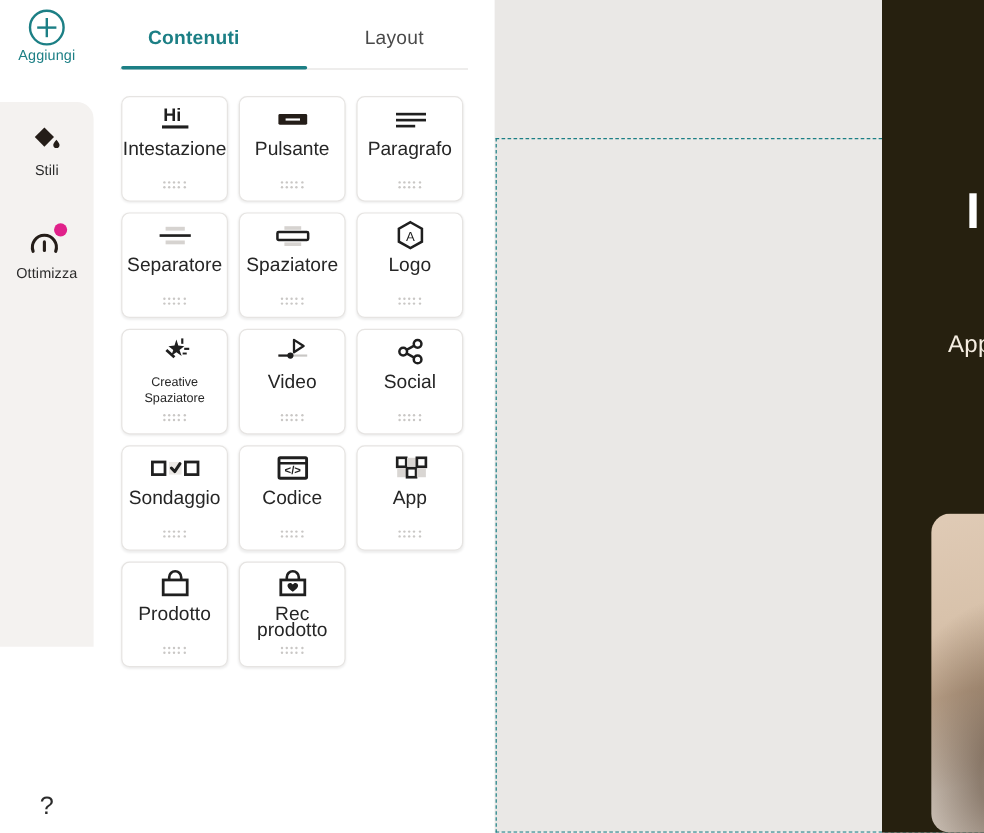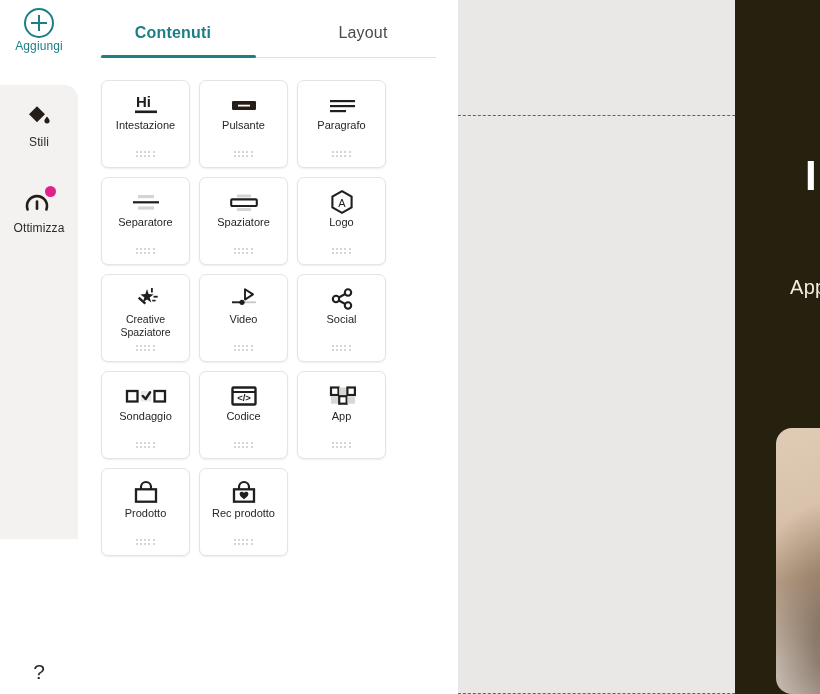--- a/index.html
+++ b/index.html
@@ -89,21 +89,21 @@
   .rail-help span {
     font-size: 21px;
     color: #2b2b2b;
     font-weight: 400;
   }
 
   
   .panel {
     position: absolute;
     left: 78px; top: 0;
-    width: 380px; height: 694px;
+    width: 334px; height: 694px;
     background: #ffffff;
     z-index: 5;
   }
   .tabs {
     position: relative;
     height: 58px;
     display: flex;
     align-items: flex-start;
     padding-top: 24px;
   }
@@ -145,26 +145,26 @@
     display: flex;
     flex-direction: column;
     align-items: center;
     cursor: grab;
     overflow: hidden;
   }
   .card-ico {
     height: 38px;
     width: 100%;
     display: flex;
-    align-items: flex-end;
+    align-items: flex-start;
     justify-content: center;
     padding-top: 4px;
   }
   .card-label {
-    font-size: 11px;
+    font-size: 16px;
     line-height: 12.5px;
     color: #262626;
     text-align: center;
     padding: 0 3px;
     flex: 1;
   }
   .card-label.two { font-size: 10.5px; }
   .dots {
     width: 20px; height: 7px;
     margin-bottom: 9px;

